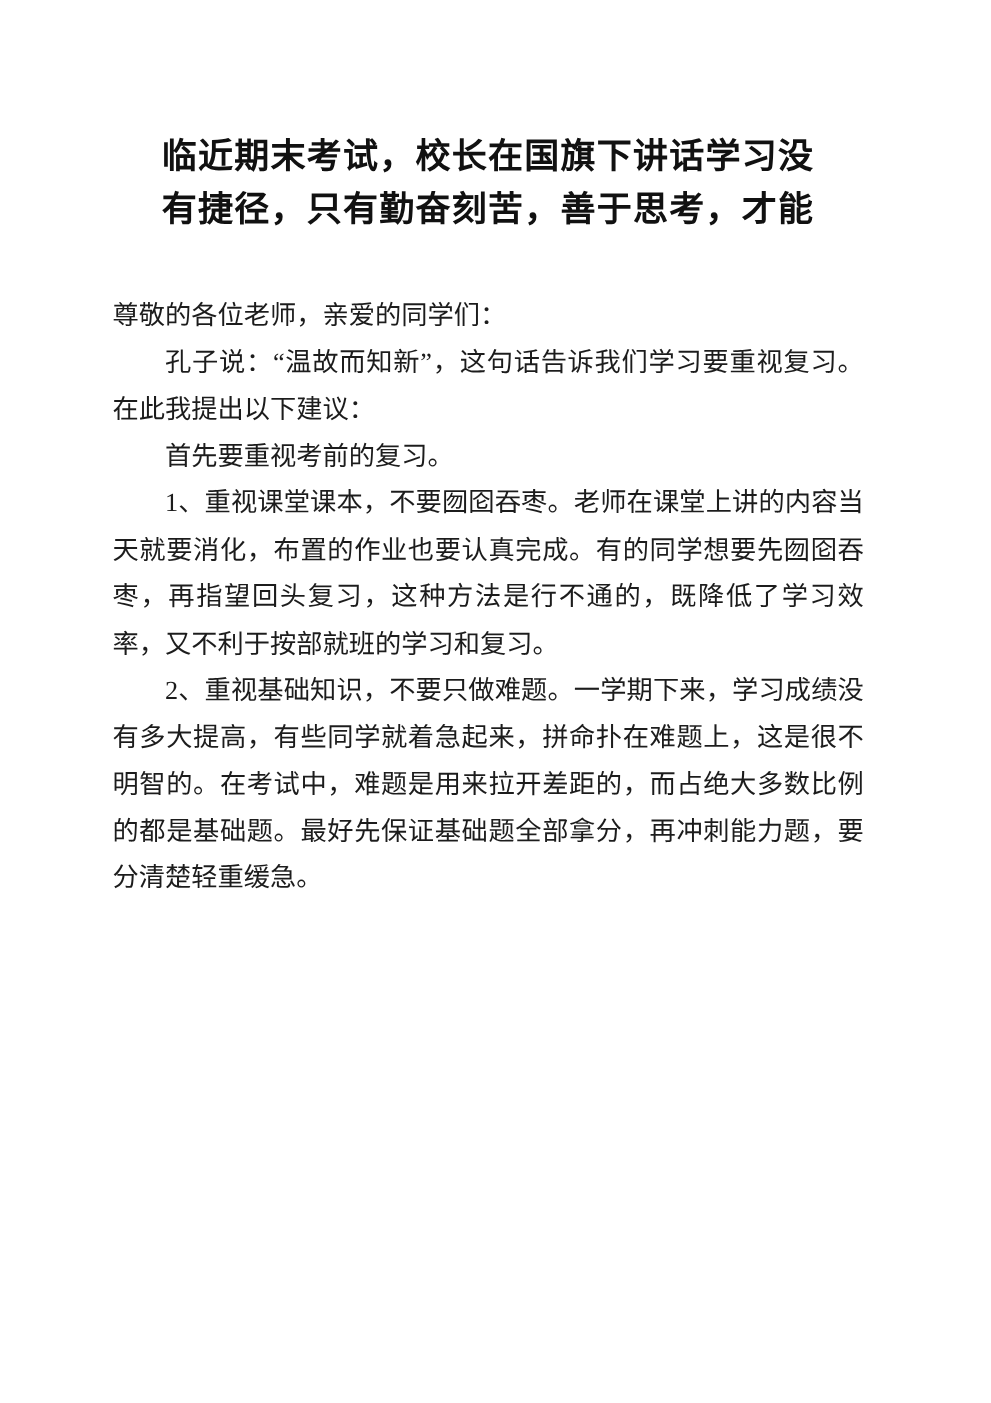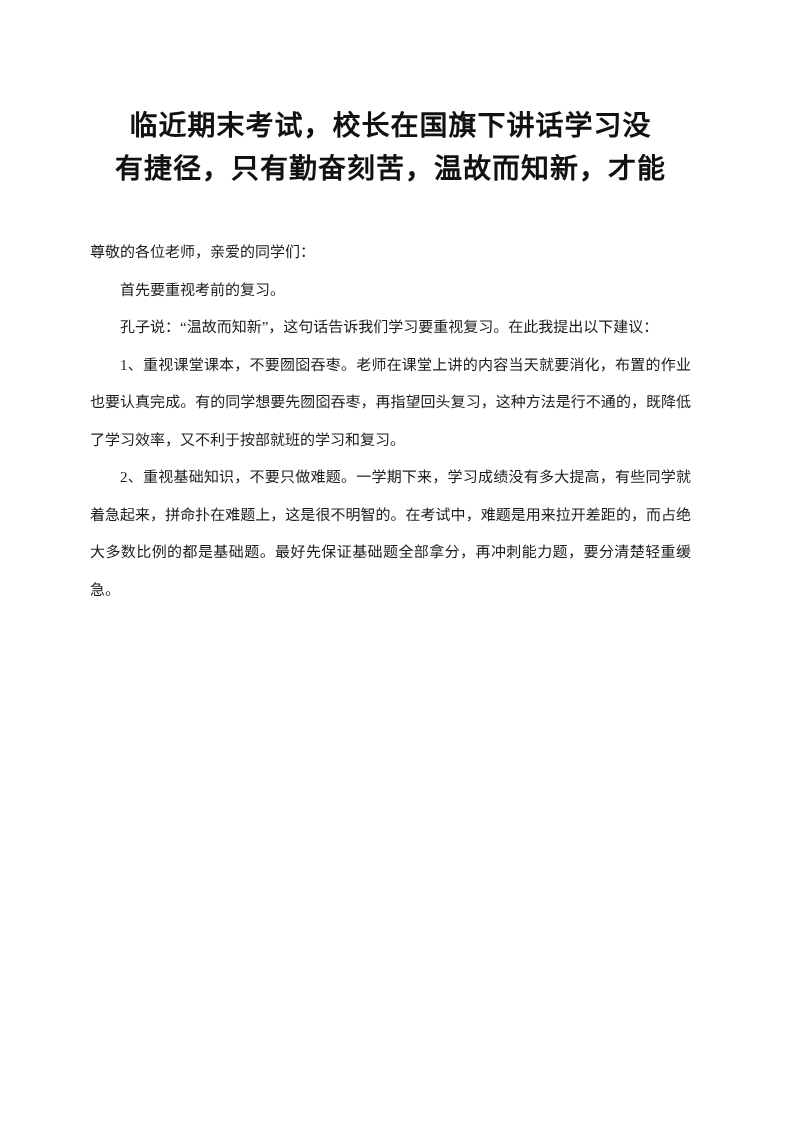--- a/index.html
+++ b/index.html
@@ -22,21 +22,21 @@
     margin-top: 104px;
     text-align: center;
     font-weight: 900;
     font-size: 28px;
     line-height: 43px;
     color: #111111;
     letter-spacing: 1px;
   }
   .doc-body {
     margin-top: 44px;
-    font-size: 15px;
+    font-size: 21px;
     line-height: 37.5px;
     color: #1c1c1c;
     text-align: justify;
   }
   .para {
     margin: 0;
     text-indent: 2em;
   }
   .para.no-indent {
     text-indent: 0;
@@ -62,27 +62,27 @@
   }
 </style>
 </head>
 <body>
 
 <div class="page">
   <div class="content">
 
     <div class="doc-title">
       <div>临近期末考试，校长在国旗下讲话学习没</div>
-      <div>有捷径，只有勤奋刻苦，温故而知新，才能</div>
+      <div>有捷径，只有勤奋刻苦，善于思考，才能</div>
     </div>
 
     <div class="doc-body">
       <p class="para no-indent">尊敬的各位老师，亲爱的同学们：</p>
+      <p class="para">孔子说：“温故而知新”，这句话告诉我们学习要重视复习。在此我提出以下建议：</p>
       <p class="para">首先要重视考前的复习。</p>
-      <p class="para">孔子说：“温故而知新”，这句话告诉我们学习要重视复习。在此我提出以下建议：</p>
       <p class="para">1、重视课堂课本，不要囫囵吞枣。老师在课堂上讲的内容当天就要消化，布置的作业也要认真完成。有的同学想要先囫囵吞枣，再指望回头复习，这种方法是行不通的，既降低了学习效率，又不利于按部就班的学习和复习。</p>
       <p class="para">2、重视基础知识，不要只做难题。一学期下来，学习成绩没有多大提高，有些同学就着急起来，拼命扑在难题上，这是很不明智的。在考试中，难题是用来拉开差距的，而占绝大多数比例的都是基础题。最好先保证基础题全部拿分，再冲刺能力题，要分清楚轻重缓急。</p>
     </div>
 
   </div>
 
   <div class="footer">
     <span class="dash">—</span><span class="num">1</span><span class="dash">—</span>
   </div>
 </div>

